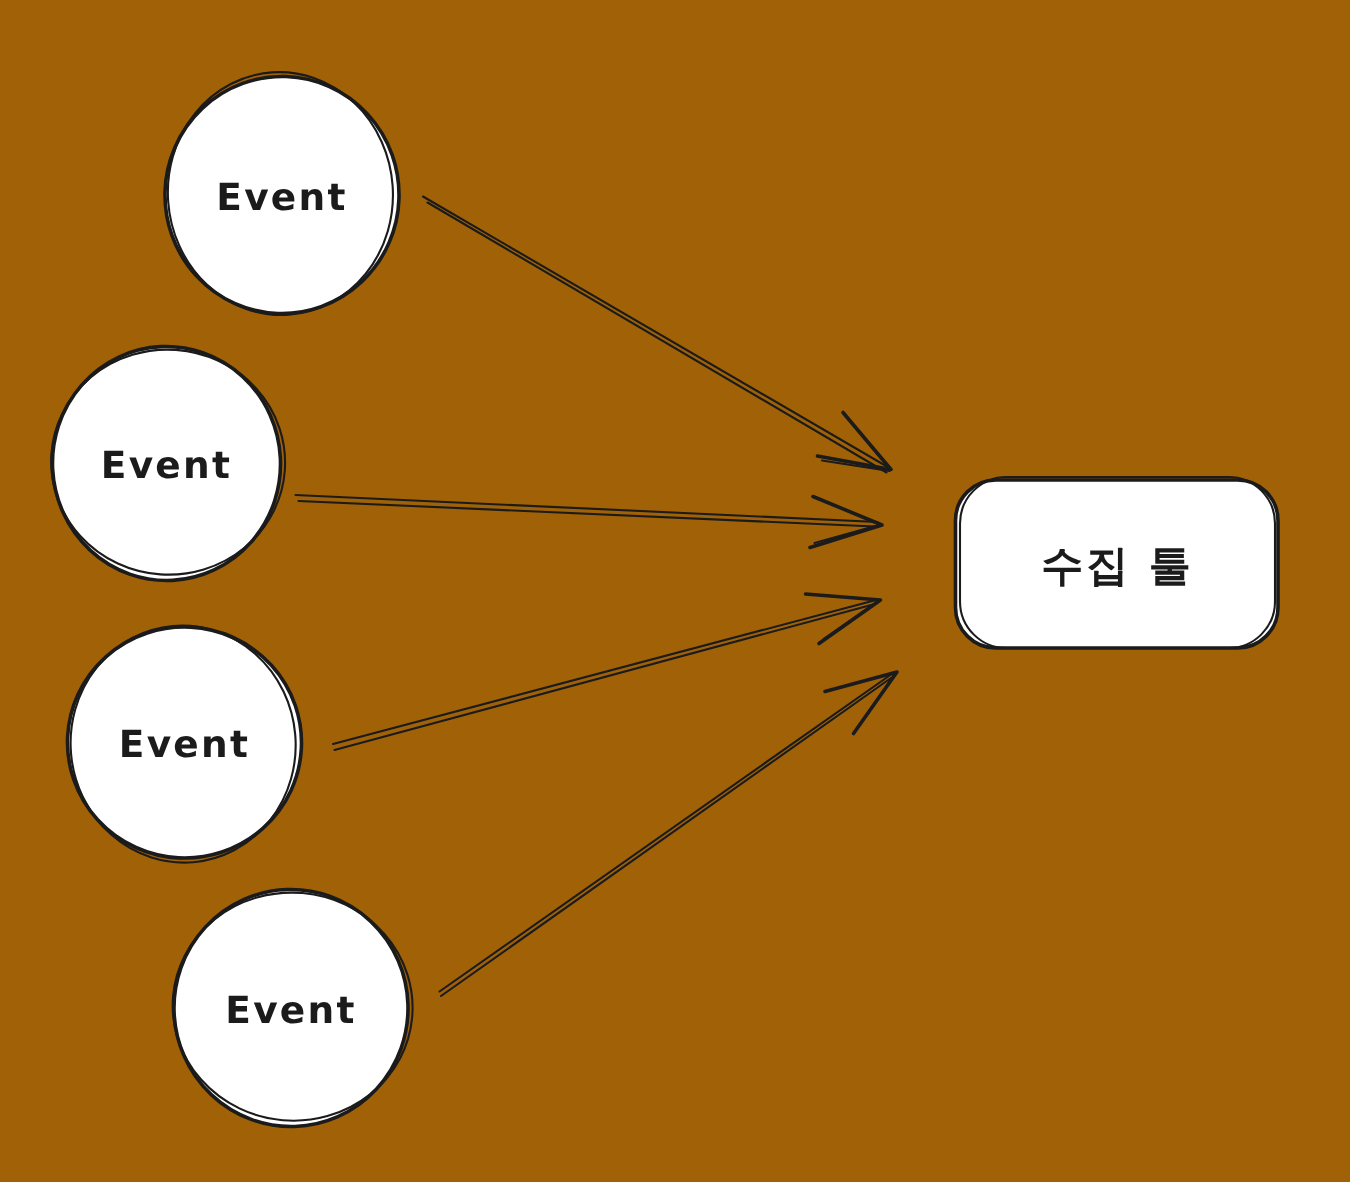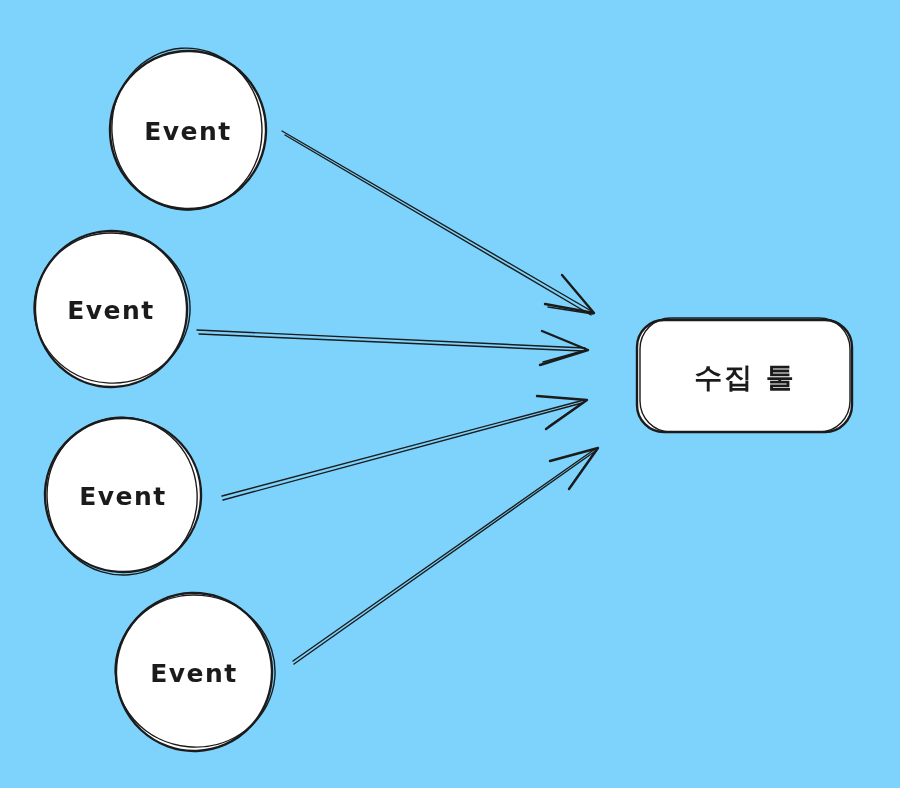--- a/index.html
+++ b/index.html
@@ -4,21 +4,21 @@
 <style>
   html, body {
     margin: 0;
     padding: 0;
     background: #ffffff;
   }
   .canvas {
     position: relative;
     width: 900px;
     height: 788px;
-    background: #7dd3fc;
+    background: #a16207;
     overflow: hidden;
     font-family: "DejaVu Sans", sans-serif;
   }
   svg { position: absolute; top: 0; left: 0; }
   .shape-stroke {
     fill: none;
     stroke: #1b1b1b;
     stroke-width: 2.4;
     stroke-linecap: round;
     stroke-linejoin: round;

